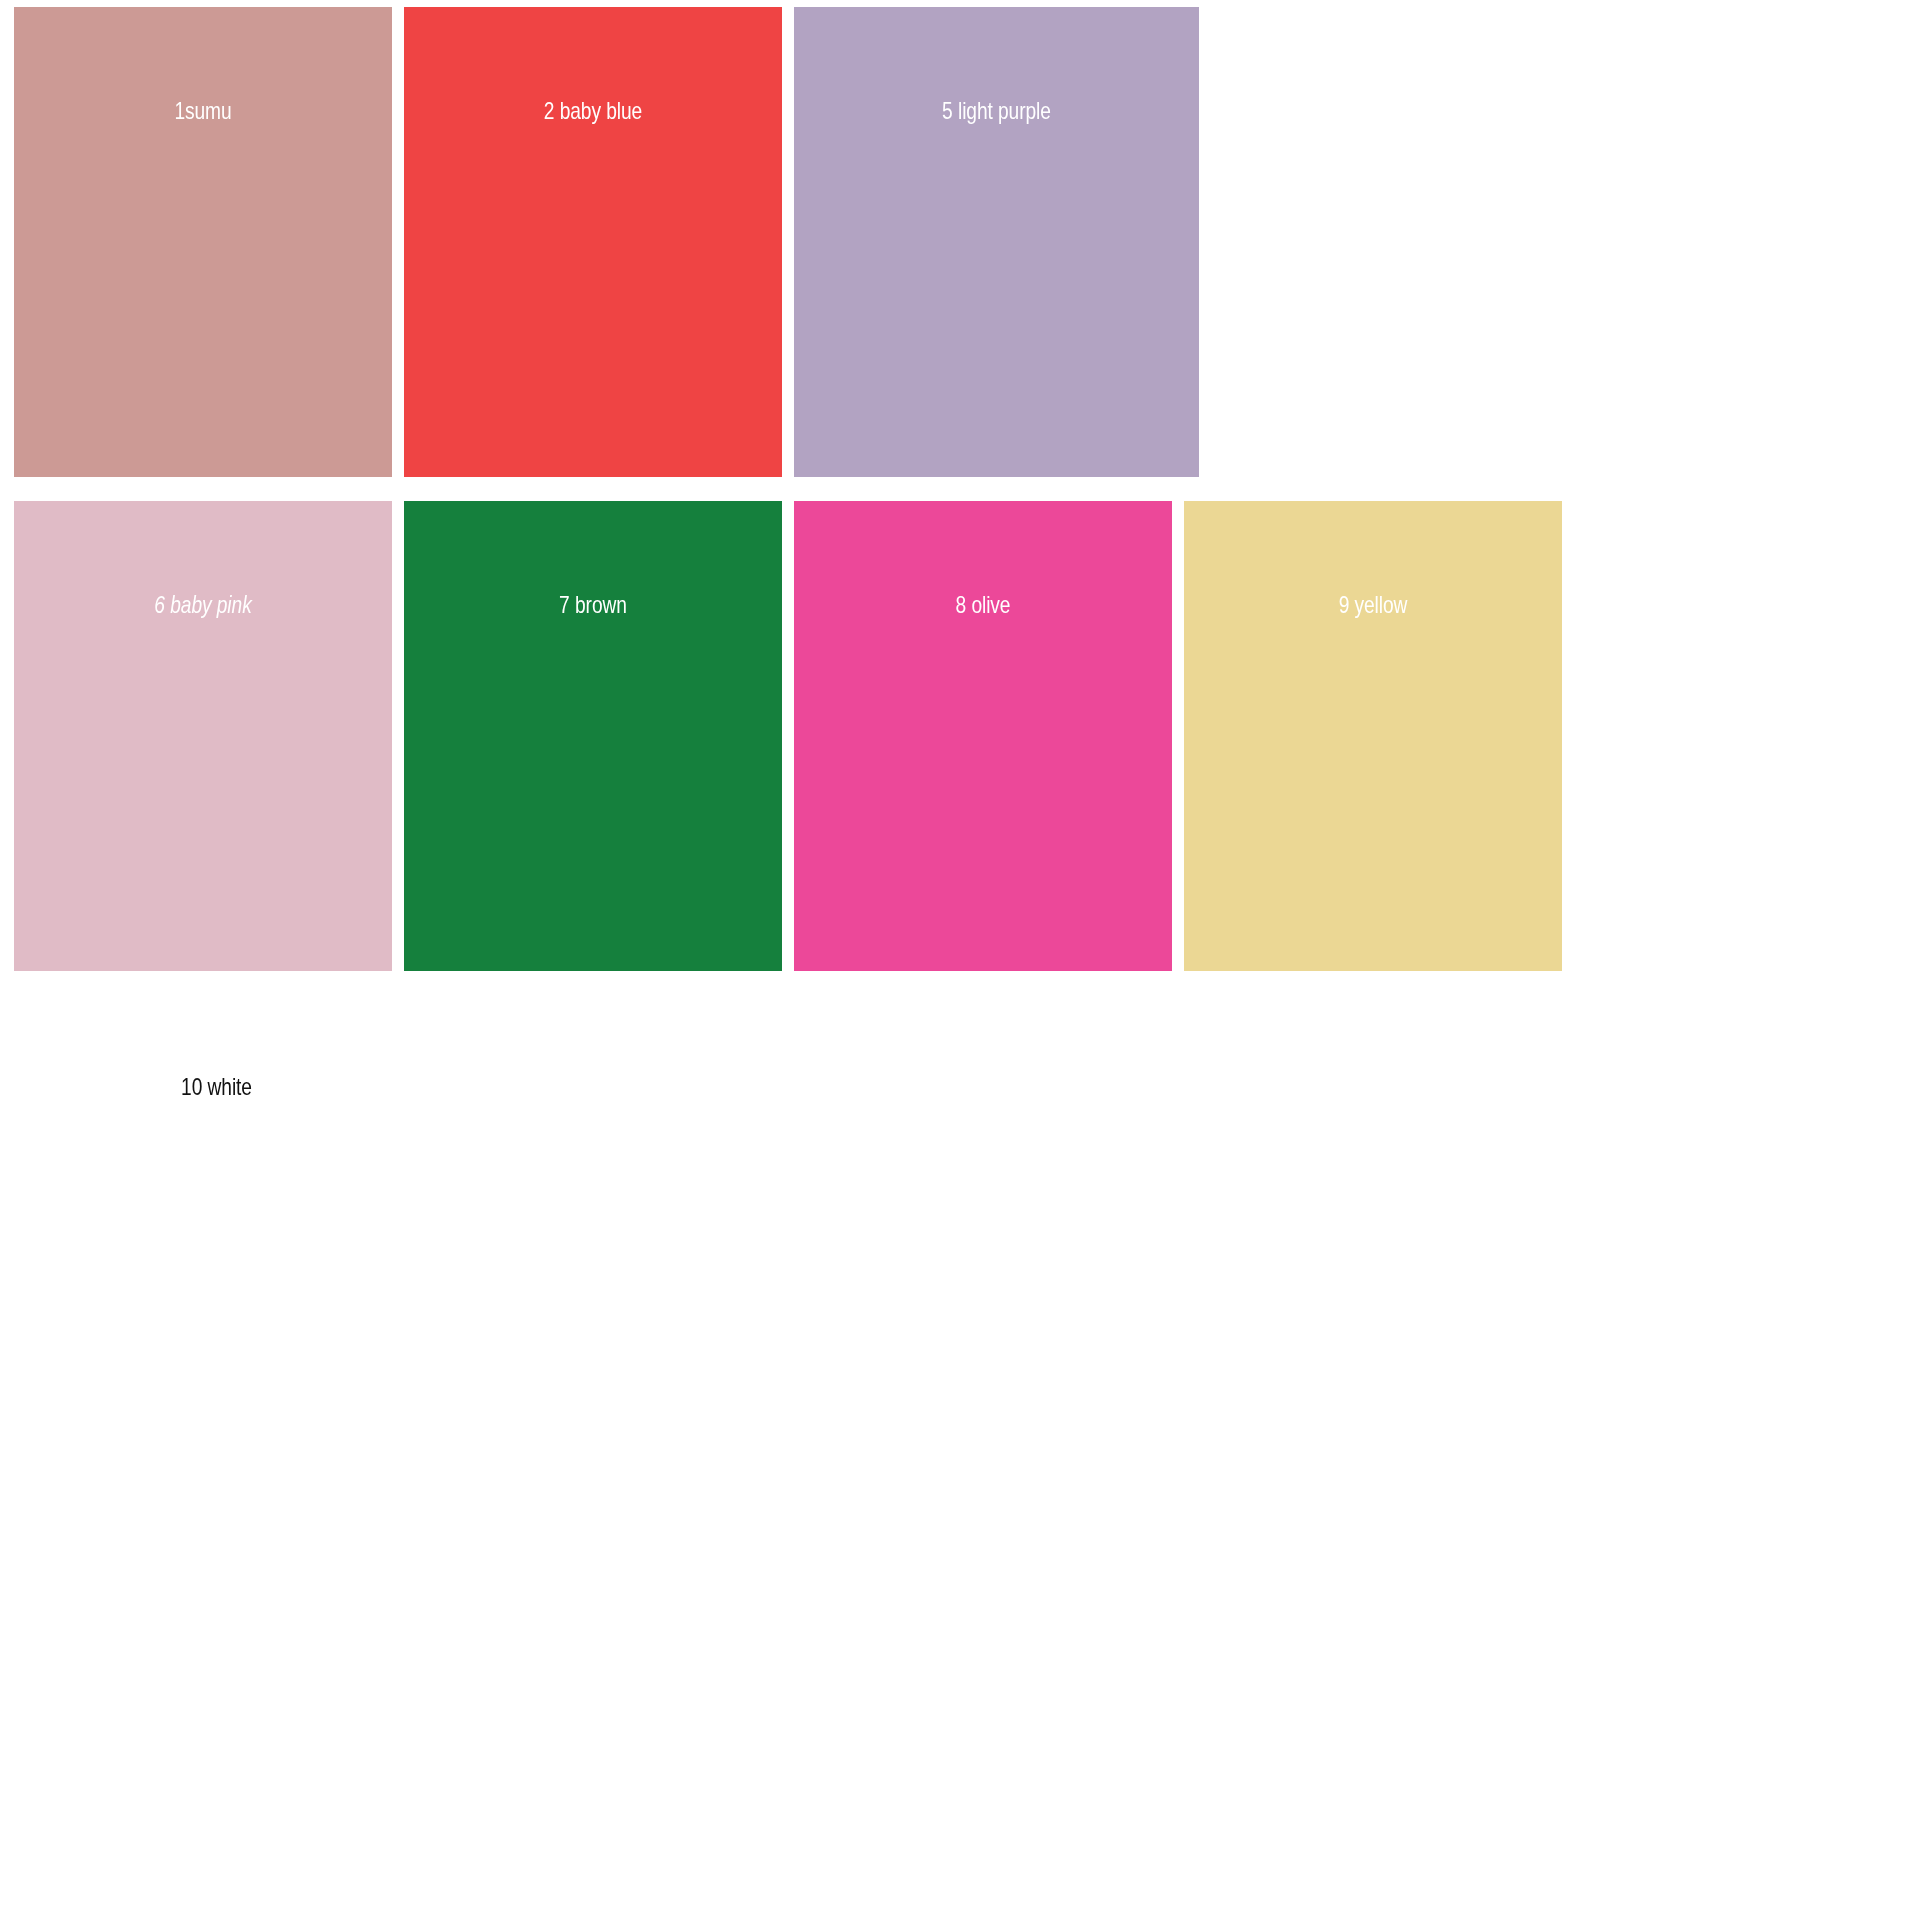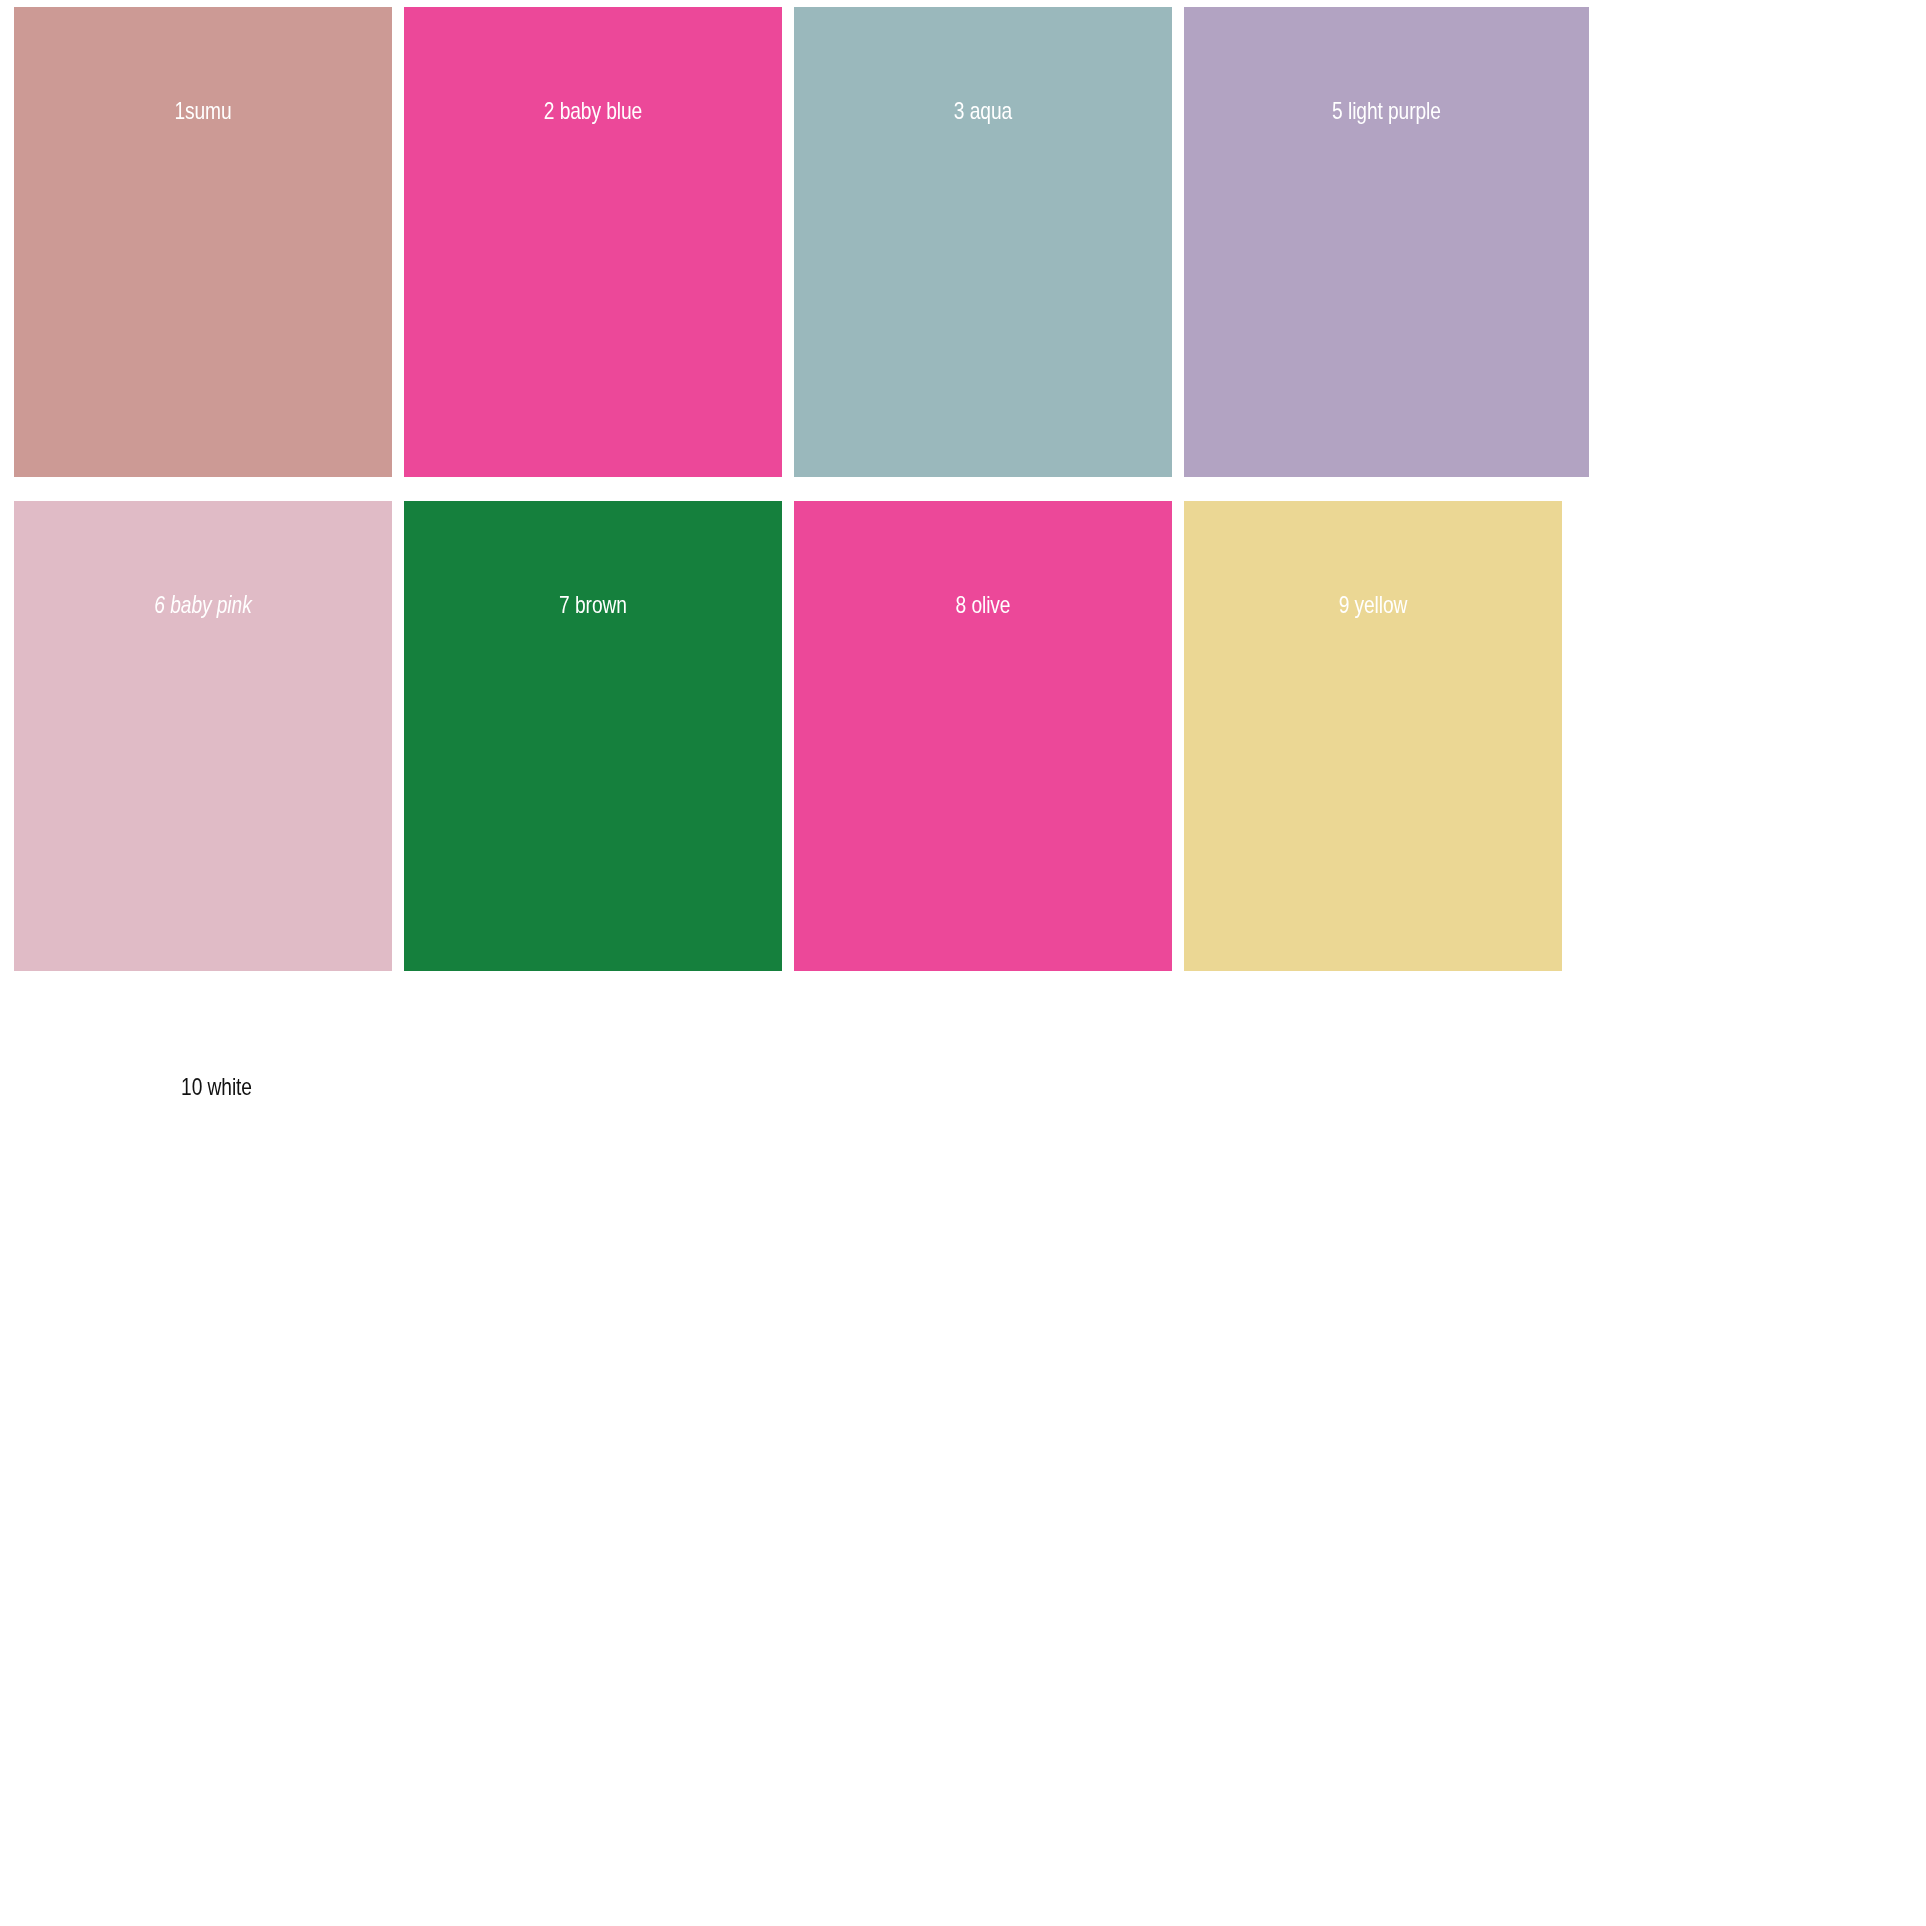--- a/index.html
+++ b/index.html
@@ -73,25 +73,22 @@
   }
 </style>
 </head>
 <body style="background-color: rgb(255, 255, 255);">
 
 <div id="palette-grid">
 
   <div class="swatch" style="background-color: rgb(204, 154, 149);">
     <span class="swatch-label light-text" style="color: rgb(255, 255, 255);">1sumu</span>
   </div>
-  <div class="swatch" style="background-color: #ec4899; text-decoration: underline;">
+  <div class="swatch" style="background-color: #ef4444; text-decoration: underline;">
     <span class="swatch-label light-text" style="color: rgb(255, 255, 255);">2 baby blue</span>
-  </div>
-  <div class="swatch" style="background-color: rgb(154, 184, 188);">
-    <span class="swatch-label light-text" style="color: rgb(255, 255, 255);">3 aqua</span>
   </div>
   <div class="swatch wide" style="background-color: rgb(178, 163, 194); text-decoration: underline;">
     <span class="swatch-label light-text" style="color: rgb(255, 255, 255);">5 light purple</span>
   </div>
 
   <div class="row-break"></div>
 
   <div class="swatch" style="background-color: rgb(224, 187, 198); font-style: italic;">
     <span class="swatch-label light-text" style="color: rgb(255, 255, 255);">6 baby pink</span>
   </div>

